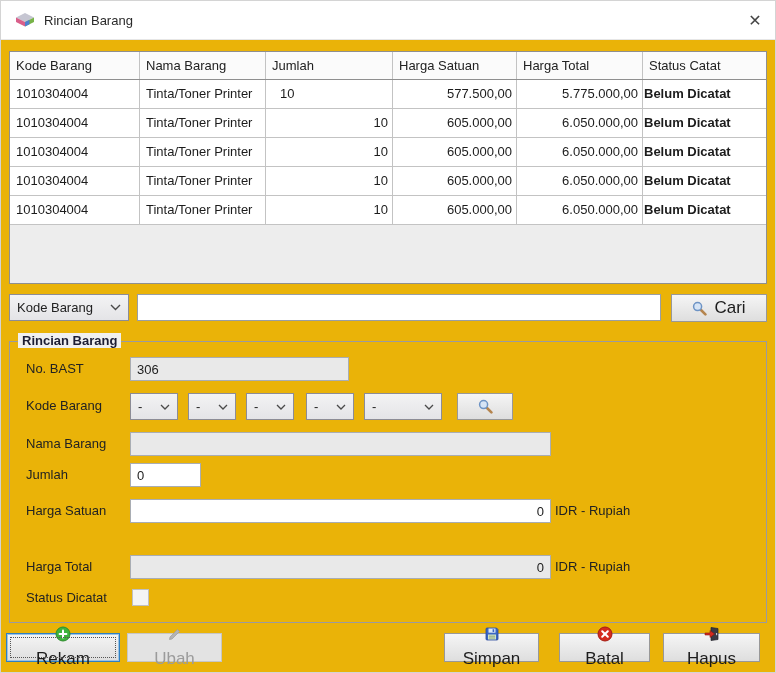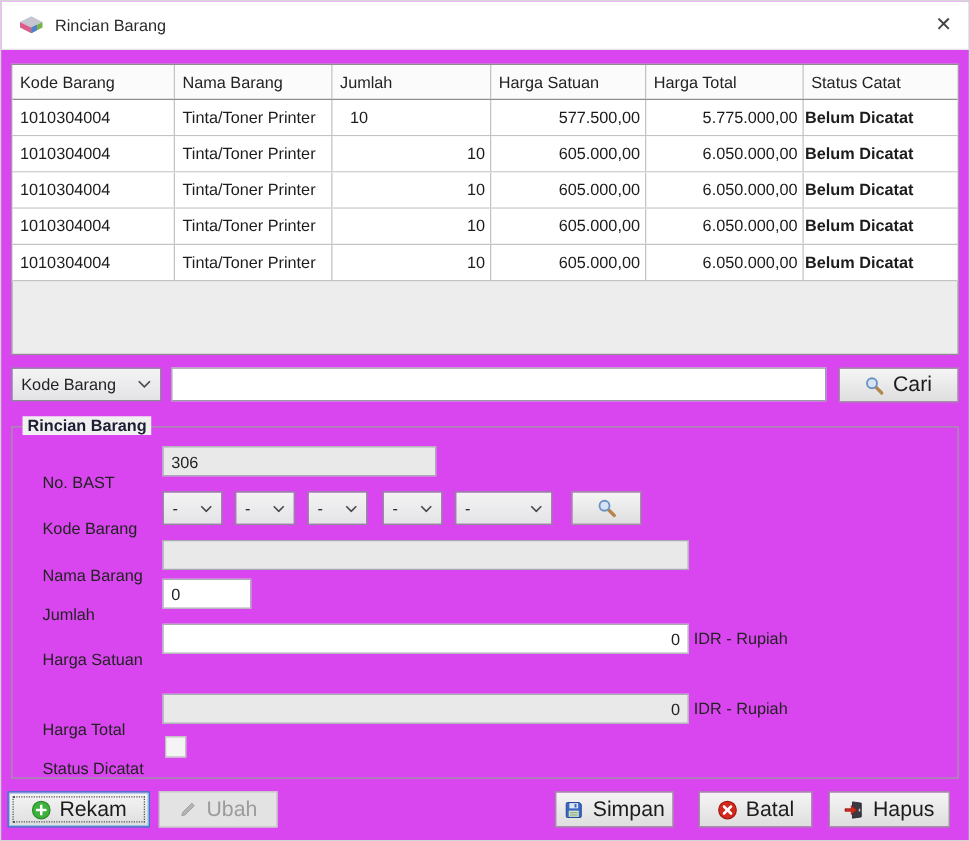--- a/index.html
+++ b/index.html
@@ -1,20 +1,20 @@
 <!DOCTYPE html>
 <html><head>
 <meta charset="utf-8">
 <style>
   * { margin:0; padding:0; box-sizing:border-box; }
   html,body { background:#fff; }
   body { font-family:"Liberation Sans", sans-serif; font-size:13px; color:#1c1c1c; }
 
   .window {
-    position:relative; width:776px; height:673px; background:#d946ef;
+    position:relative; width:776px; height:673px; background:#eab308;
     border:1px solid #d4d4d4; overflow:hidden;
   }
 
   
   .titlebar {
     position:absolute; left:0; top:0; width:776px; height:39px;
     background:#ffffff; border-bottom:1px solid #e6e6e6;
     display:flex; align-items:center; padding-left:14px;
   }
   .titlebar .app-icon { margin-right:9px; display:inline-flex; }
@@ -69,40 +69,40 @@
 
   
   .groupbox {
     position:absolute; left:8px; top:340px; width:758px; height:282px;
     border:1px solid #9a9aa0;
   }
   .groupbox-label {
     position:absolute; left:8px; top:-9px; background:#f0f0f0; padding:0 4px;
     font-weight:bold; color:#1d1d33; font-size:13px;
   }
-  .form-label { position:absolute; left:24px; color:#222; line-height:24px;margin-top:17px; }
+  .form-label { position:absolute; left:16px; color:#222; line-height:24px; }
   .field {
     position:absolute; height:24px; border:1px solid #a9adb3; background:#fff;
     padding:0 6px; font-family:"Liberation Sans", sans-serif; font-size:13px;
     color:#222;
   }
   .field:disabled, .field.disabled { background:#e9e9e9; color:#222; }
   .field.right { text-align:right; }
   .currency { position:absolute; left:545px; color:#222; line-height:24px; }
 
   .seg-combo { position:absolute; height:27px; }
   .btn-lookup { position:absolute; left:447px; width:56px; height:27px; }
 
   .checkbox {
     position:absolute; width:17px; height:17px; background:#f4f4f4;
     border:1px solid #c0c0c0;
   }
 
   
-  .btn-bottom { position:absolute; top:632px; height:29px; }
+  .btn-bottom { position:absolute; top:632px; height:29px;flex-direction:column; }
   .btn.focused {
     border:1px solid #2e7fc2; box-shadow:0 0 0 1px #9cc3e5 inset;
     outline:1px dotted #555; outline-offset:-5px;
   }
   .btn.disabled { color:#9b9b9b; border-color:#c6c6c6; background:#e3e3e3; }
 
   .icon { display:inline-flex; flex:none; }
 </style>
 </head>
 <body>

